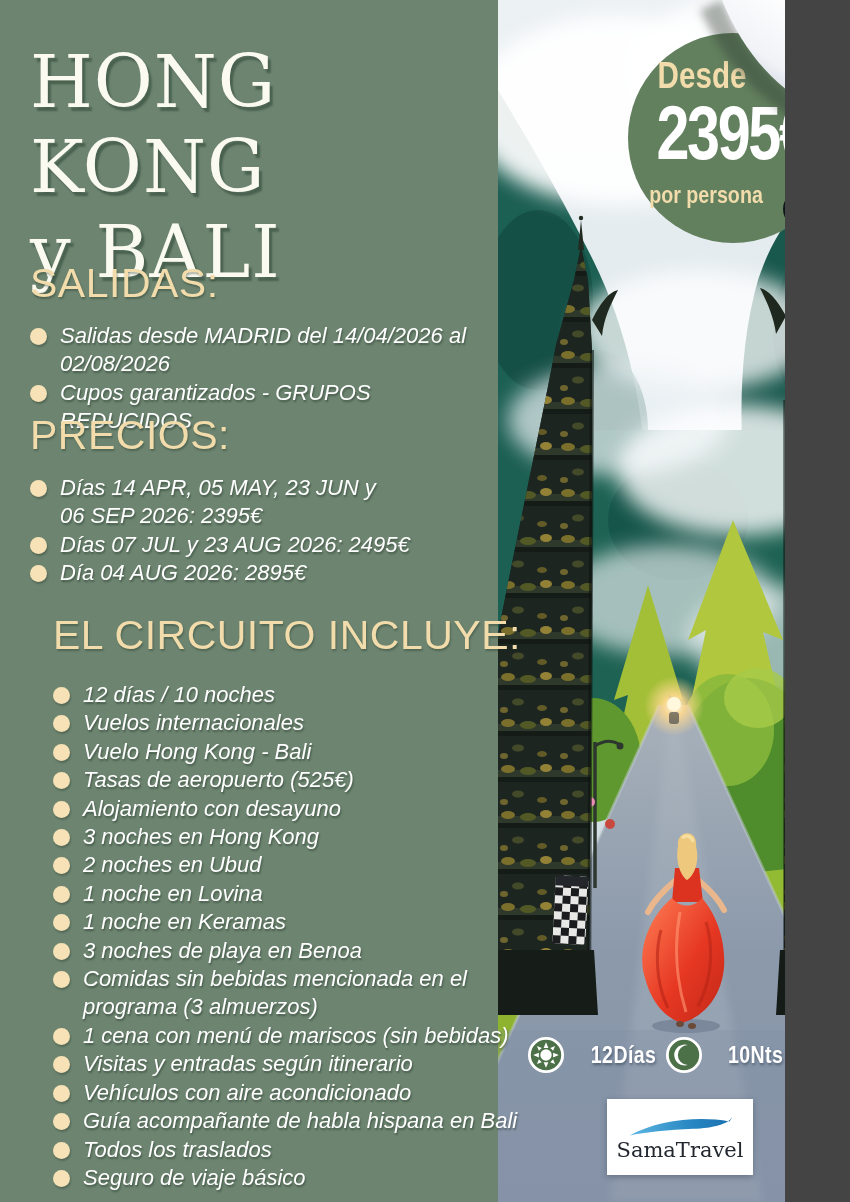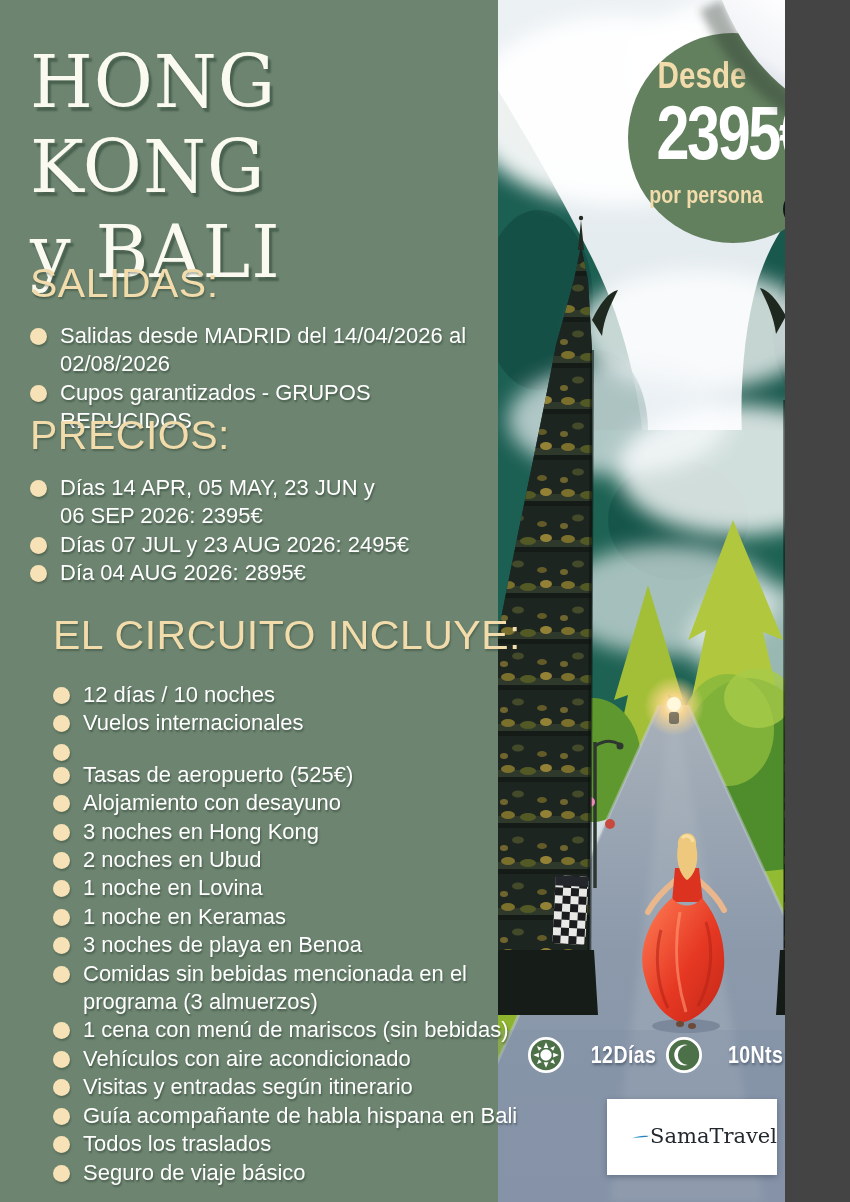--- a/index.html
+++ b/index.html
@@ -6,21 +6,21 @@
   .poster{position:relative;width:785px;height:1202px;background:#6d8570;overflow:hidden;
           font-family:"Liberation Sans",sans-serif;}
   
   .title{position:absolute;left:30px;top:40px;width:470px;
          font-family:"DejaVu Serif",serif;font-size:72px;line-height:1.18;color:#fbfaf0;
          text-shadow:3px 4px 2px rgba(44,68,52,.55);letter-spacing:1px;}
   .section{position:absolute;left:30px;width:470px;}
   .sec-salidas{top:260px;} .sec-precios{top:412px;} .sec-circuito{top:612px;margin-left:23px;}
   .heading{font-size:41px;color:#f2dcab;letter-spacing:.5px;
            text-shadow:1px 2px 2px rgba(30,45,35,.35);}
-  .items{margin-top:15px;display:flex;flex-direction:column;}
+  .items{margin-top:15px;display:flex;flex-direction:column;font-style:italic;}
   .sec-circuito .items{margin-top:22px;}
   .item{display:flex;gap:13px;color:#fff;font-size:22px;line-height:28.4px;
         text-shadow:1px 2px 2px rgba(25,40,30,.45);}
   .dot{flex:0 0 auto;width:17px;height:17px;border-radius:50%;background:#f6e2b6;
        margin-top:6px;box-shadow:1px 2px 2px rgba(25,40,30,.3);}
   .item-text{white-space:pre-line;}
   
   .photo{position:absolute;left:498px;top:0;width:352px;height:1202px;display:block;}
   
   .badge{position:absolute;left:628px;top:33px;width:210px;height:210px;border-radius:50%;
@@ -35,22 +35,22 @@
   .curl{position:absolute;left:688px;top:0;width:162px;height:150px;}
   
   .stats{position:absolute;left:527px;top:1036px;display:flex;align-items:center;gap:3px;color:#fff;}
   .stat{display:flex;align-items:center;gap:20px;}
   .stat svg{display:block;}
   .stat-label{font-weight:bold;font-size:23px;letter-spacing:.5px;transform:scaleX(.85);
          text-shadow:1px 2px 3px rgba(40,55,75,.55);}
   .stat-label.small{font-size:13px;line-height:1.1;white-space:pre-line;transform:scaleX(.92);letter-spacing:0;}
   
   .logo{position:absolute;left:607px;top:1099px;width:146px;height:76px;background:#fff;
-        display:flex;flex-direction:row;align-items:center;justify-content:space-between;
-        box-shadow:0 2px 6px rgba(30,40,60,.35);padding-left:24px;}
+        display:flex;flex-direction:column;align-items:center;justify-content:center;
+        box-shadow:0 2px 6px rgba(30,40,60,.35);}
   .logo-name{font-family:"DejaVu Serif",serif;font-size:21px;color:#23282f;margin-top:-3px;}
 </style>
 </head>
 <body>
 
 <div class="poster">
 
   <svg class="photo" viewBox="0 0 352 1202" xmlns="http://www.w3.org/2000/svg">
     <defs>
       <linearGradient id="sky" x1="0" y1="0" x2="0" y2="1">
@@ -239,20 +239,21 @@
       <div class="item">
           <span class="dot"></span>
           <span class="item-text">12 días / 10 noches</span>
         </div>
       <div class="item">
           <span class="dot"></span>
           <span class="item-text">Vuelos internacionales</span>
         </div>
       <div class="item">
           <span class="dot"></span>
+          <span class="item-text">Vuelo Hong Kong - Bali</span>
         </div>
       <div class="item">
           <span class="dot"></span>
           <span class="item-text">Tasas de aeropuerto (525€)</span>
         </div>
       <div class="item">
           <span class="dot"></span>
           <span class="item-text">Alojamiento con desayuno</span>
         </div>
       <div class="item">
@@ -279,25 +280,25 @@
           <span class="dot"></span>
           <span class="item-text">Comidas sin bebidas mencionada en el
 programa (3 almuerzos)</span>
         </div>
       <div class="item">
           <span class="dot"></span>
           <span class="item-text">1 cena con menú de mariscos (sin bebidas)</span>
         </div>
       <div class="item">
           <span class="dot"></span>
+          <span class="item-text">Visitas y entradas según itinerario</span>
+        </div>
+      <div class="item">
+          <span class="dot"></span>
           <span class="item-text">Vehículos con aire acondicionado</span>
-        </div>
-      <div class="item">
-          <span class="dot"></span>
-          <span class="item-text">Visitas y entradas según itinerario</span>
         </div>
       <div class="item">
           <span class="dot"></span>
           <span class="item-text">Guía acompañante de habla hispana en Bali</span>
         </div>
       <div class="item">
           <span class="dot"></span>
           <span class="item-text">Todos los traslados</span>
         </div>
       <div class="item">

